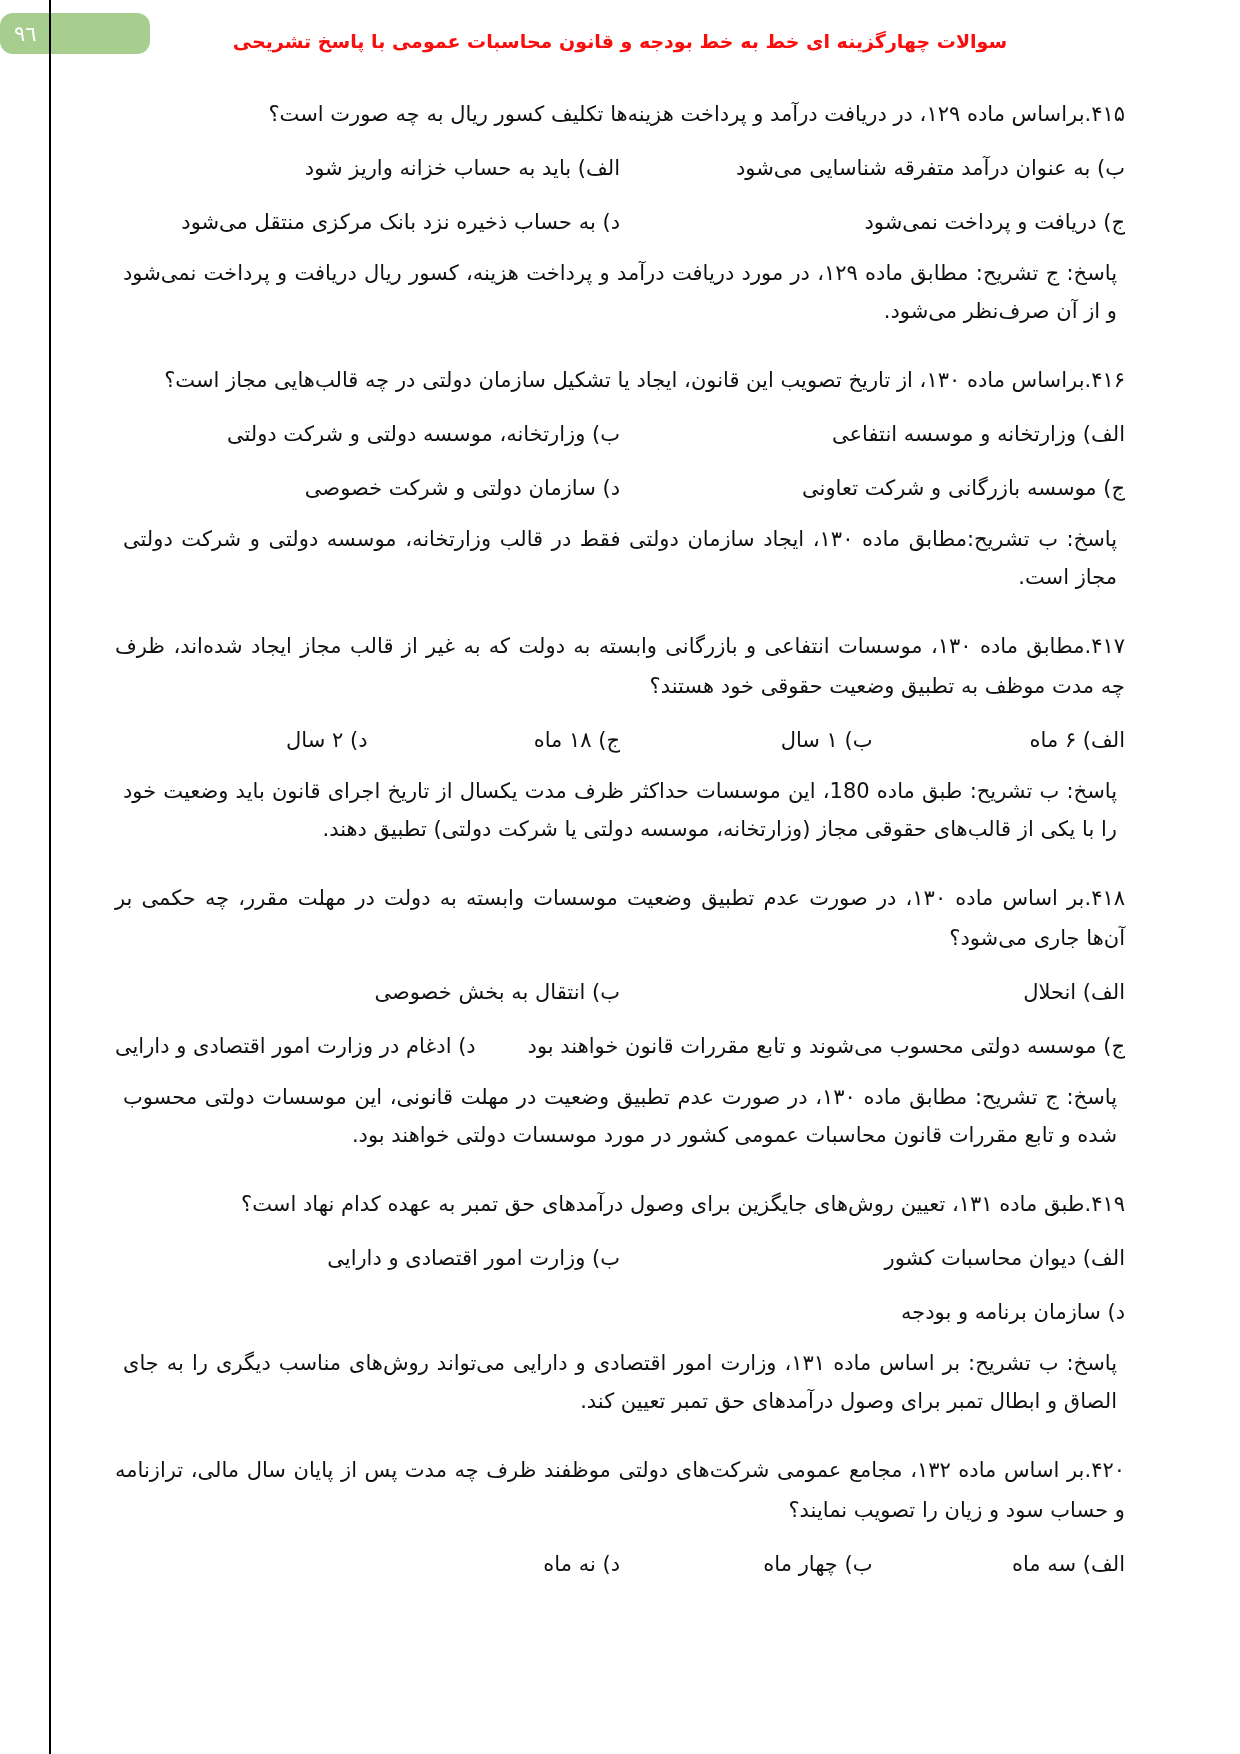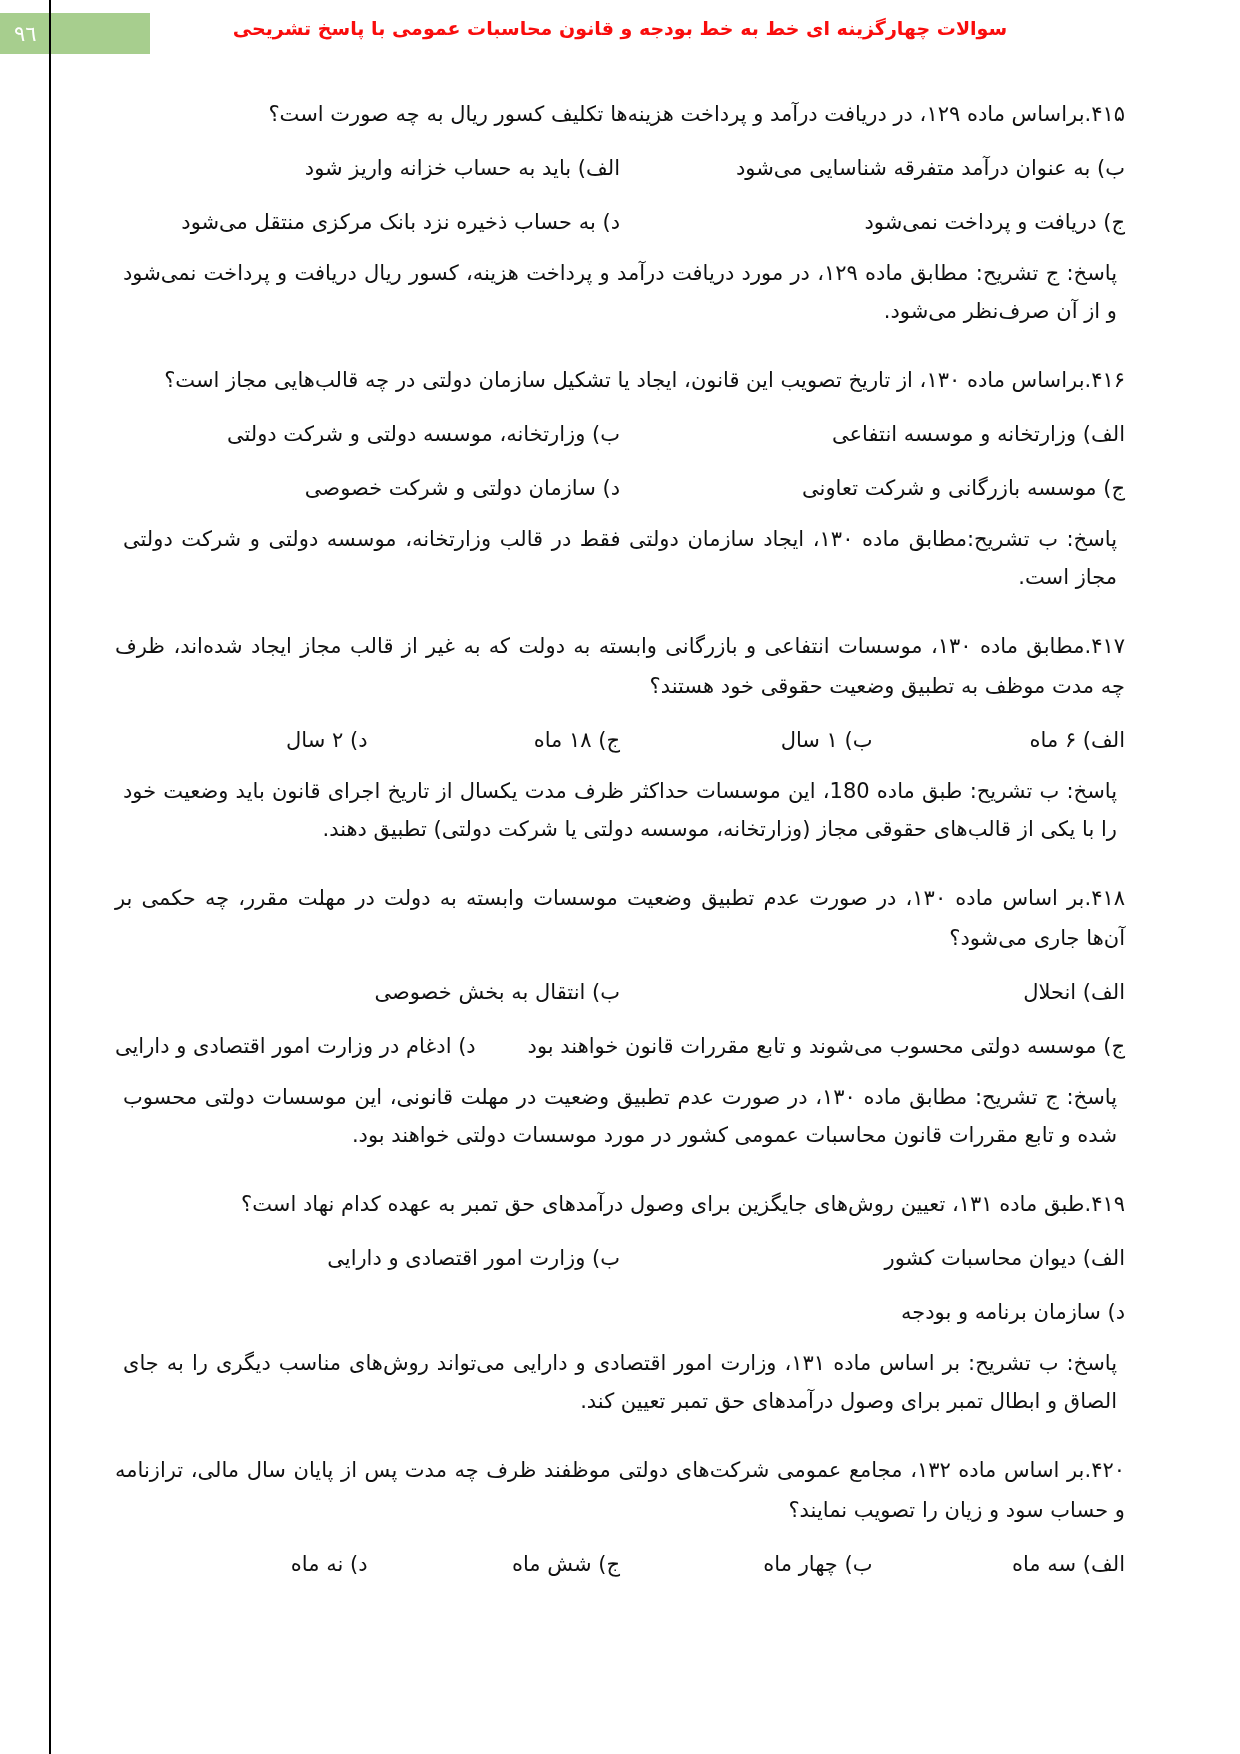--- a/index.html
+++ b/index.html
@@ -14,30 +14,31 @@
   .vline {
     position:absolute; left:49px; top:0;
     width:2px; height:1754px;
     background:#000000;
   }
   .badge {
     position:absolute; left:0; top:13px;
     width:150px; height:41px;
     background:#a7ce8e;
     z-index:1;
+    border-radius:13px;
   }
   .badge .num {
     position:absolute; left:14px; top:50%;
     transform:translateY(-50%);
     color:#ffffff; font-size:21px;
     direction:rtl;
   }
   .vline { z-index:2; }
   .header {
-    position:absolute; top:17px; left:115px; width:1010px;
+    position:absolute; top:30px; left:115px; width:1010px;
     text-align:center;
     color:#f90d0d; font-weight:bold; font-size:19px;
     direction:rtl;
     z-index:3;
   }
   .content {
     position:absolute; top:94px; right:115px;
     width:1010px;
     direction:rtl;
     font-size:21px;
@@ -153,20 +154,19 @@
       </div>
       <p class="answer">پاسخ: ب  تشریح: بر اساس ماده ۱۳۱، وزارت امور اقتصادی و دارایی می‌تواند روش‌های مناسب دیگری را به جای الصاق و ابطال تمبر برای وصول درآمدهای حق تمبر تعیین کند.</p>
     </section>
 
     <section class="qa">
       <p class="question">۴۲۰.بر اساس ماده ۱۳۲، مجامع عمومی شرکت‌های دولتی موظفند ظرف چه مدت پس از پایان سال مالی، ترازنامه و حساب سود و زیان را تصویب نمایند؟</p>
       <div class="options">
         <div class="opt-row cols-4">
           <span class="opt">الف) سه ماه</span>
           <span class="opt">ب) چهار ماه</span>
-          <span class="opt">ج) شش ماه</span>
           <span class="opt">د) نه ماه</span>
         </div>
       </div>
     </section>
 
   </main>
 </div>
 
 </body></html>

